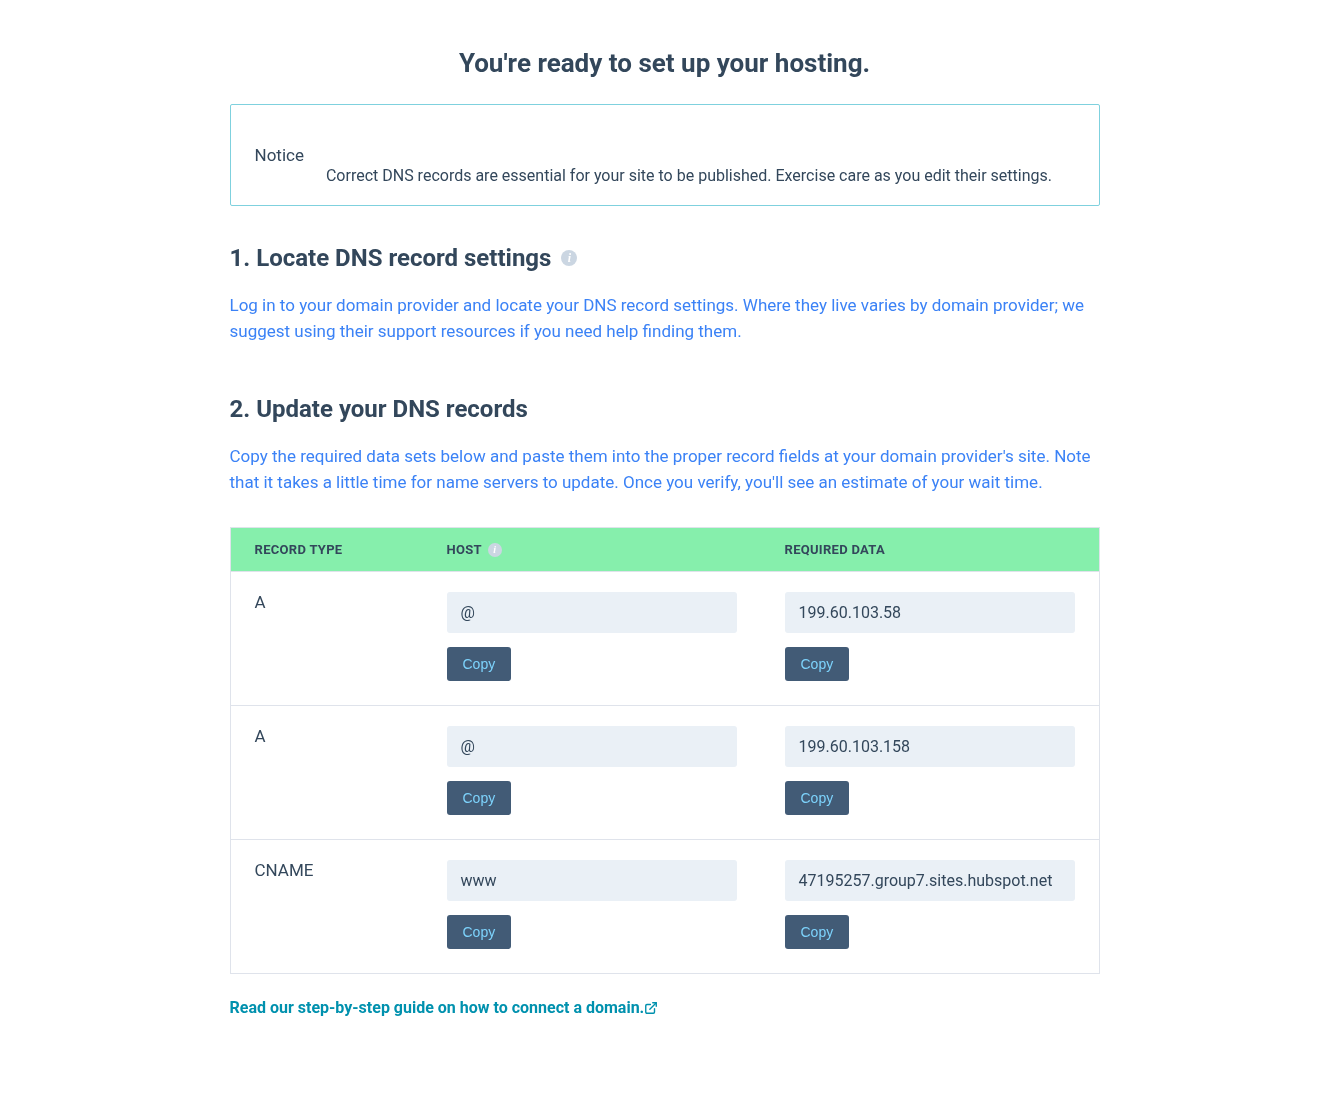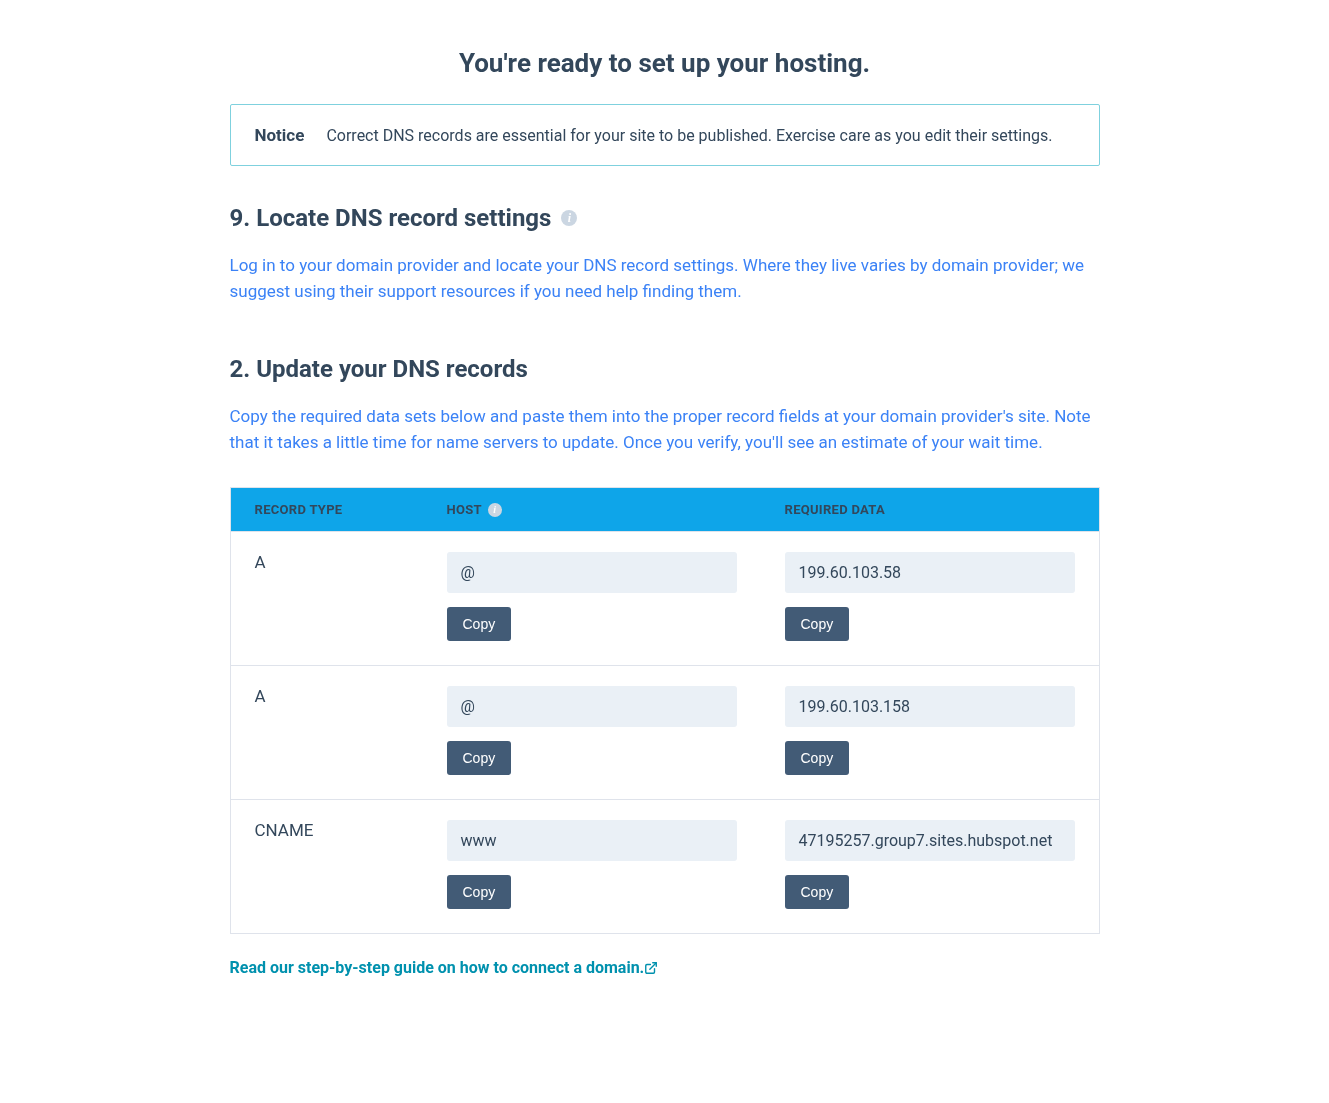--- a/index.html
+++ b/index.html
@@ -34,27 +34,28 @@
   .notice-box {
     border: 1px solid #7fd1de;
     border-radius: 2px;
     padding: 20px 24px;
     display: flex;
     align-items: center;
     gap: 22px;
     margin-bottom: 38px;
   }
   .notice-label {
-    font-weight: 700;
+    font-weight: 400;
     font-size: 17px;
     color: #33475b;
   }
   .notice-text {
     font-size: 16px;
     color: #33475b;
+    margin-top: 41px;
   }
   .section-heading {
     font-size: 24px;
     font-weight: 700;
     color: #33475b;
     display: flex;
     align-items: center;
     gap: 10px;
     margin-bottom: 20px;
   }
@@ -83,21 +84,21 @@
     color: #3b82f6;
     margin-bottom: 50px;
   }
   .dns-table {
     width: 100%;
     border: 1px solid #dfe3eb;
     border-collapse: collapse;
     margin-bottom: 24px;
   }
   .dns-table thead th {
-    background: #0ea5e9;
+    background: #86efac;
     text-align: left;
     font-size: 13px;
     font-weight: 700;
     letter-spacing: 0.3px;
     color: #33475b;
     padding: 14px 24px;
     border-bottom: 1px solid #dfe3eb;
   }
   .th-host { display:flex; align-items:center; gap:6px; }
   .dns-table tbody td {
@@ -117,21 +118,21 @@
     font-size: 16px;
     color: #33475b;
     margin-bottom: 14px;
     width: 290px;
     overflow: hidden;
     white-space: nowrap;
     text-overflow: ellipsis;
   }
   .copy-btn {
     background: #425b76;
-    color: #ffffff;
+    color: #7dd3fc;
     border: none;
     border-radius: 3px;
     padding: 9px 16px;
     font-size: 14px;
     font-weight: 500;
     cursor: pointer;
   }
   .guide-link {
     color: #0091ae;
     font-weight: 700;
@@ -152,21 +153,21 @@
 <div class="content">
 
   <h1 class="page-title">You're ready to set up your hosting.</h1>
 
   <div class="notice-box">
     <span class="notice-label">Notice</span>
     <span class="notice-text">Correct DNS records are essential for your site to be published. Exercise care as you edit their settings.</span>
   </div>
 
   <h2 class="section-heading">
-    <span>9. Locate DNS record settings</span>
+    <span>1. Locate DNS record settings</span>
     <span class="info-icon">i</span>
   </h2>
   <p class="section-text">Log in to your domain provider and locate your DNS record settings. Where they live varies by domain provider; we suggest using their support resources if you need help finding them.</p>
 
   <h2 class="section-heading">
     <span>2. Update your DNS records</span>
   </h2>
   <p class="section-text" style="margin-bottom:32px;">Copy the required data sets below and paste them into the proper record fields at your domain provider's site. Note that it takes a little time for name servers to update. Once you verify, you'll see an estimate of your wait time.</p>
 
   <table class="dns-table">

